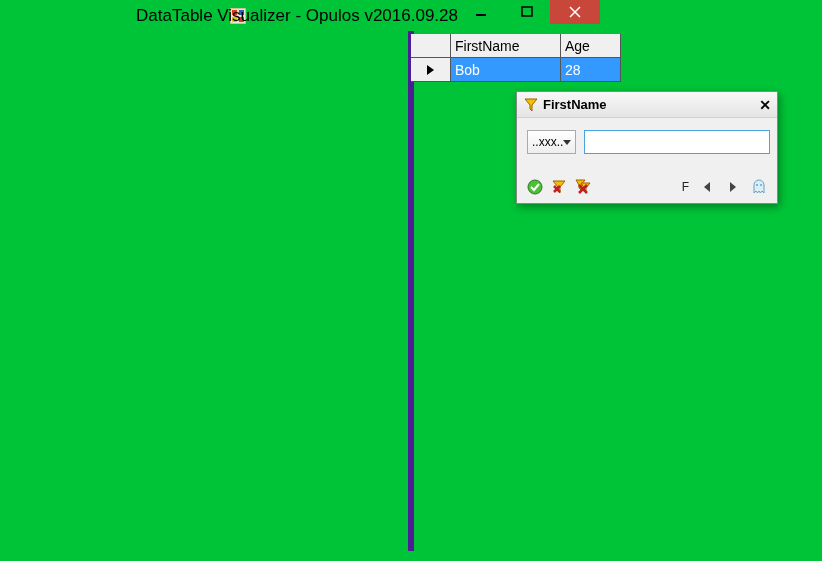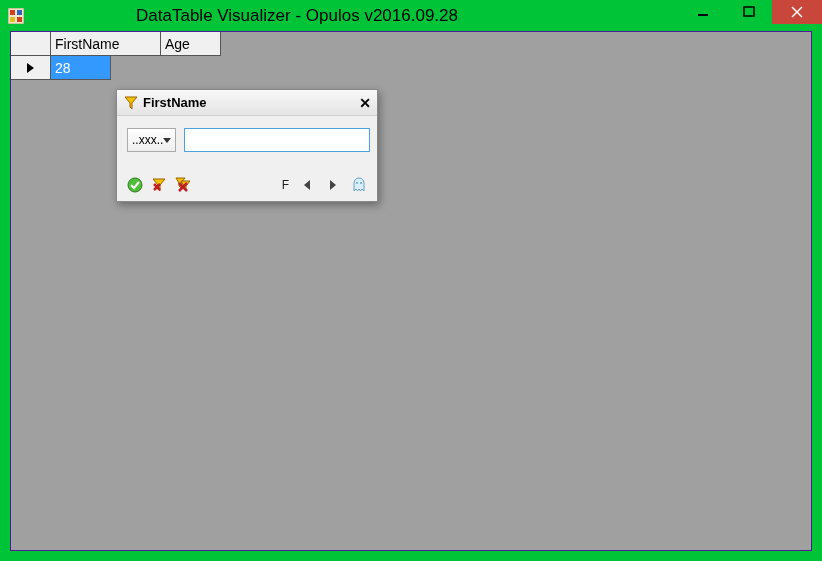--- a/index.html
+++ b/index.html
@@ -9,20 +9,21 @@
     width: 822px;
     height: 561px;
     overflow: hidden;
   }
   .window {
     width: 822px;
     height: 561px;
     background: #00c437;
     display: flex;
     flex-direction: column;
+    align-items: center;
   }
   .titlebar {
     height: 31px;
     display: flex;
     align-items: center;
     padding-left: 8px;
   }
   .app-icon {
     width: 16px; height: 16px;
     margin-right: 10px;
@@ -41,21 +42,21 @@
     display: flex; align-items: center; justify-content: center;
     font-size: 13px;
     color: #000;
     margin-top: 0;
   }
   .win-btn.close { background: #c8473a; color: #fff; width: 50px; height: 24px; }
   .client-area {
     flex: 1;
     margin: 0 10px 10px 10px;
     background: #a0a0a0;
-    border: 1px solid #4c1d95;
+    border: 3px solid #4c1d95;
     position: relative;
   }
   .grid {
     position: absolute;
     top: 0; left: 0;
     background: #a0a0a0;
   }
   .grid-row { display: flex; }
   .grid-cell {
     height: 24px;
@@ -207,20 +208,21 @@
     <div class="grid">
       <div class="grid-row">
         <div class="grid-cell rowheader corner"></div>
         <div class="grid-cell colheader col1">FirstName</div>
         <div class="grid-cell colheader col2">Age</div>
       </div>
       <div class="grid-row">
         <div class="grid-cell rowheader">
           <span class="row-indicator"></span>
         </div>
+        <div class="grid-cell datacell col1">Bob</div>
         <div class="grid-cell datacell col2">28</div>
       </div>
     </div>
 
     <div class="popup">
       <div class="popup-header">
         <span class="ico">
           <svg width="14" height="14" viewBox="0 0 14 14">
             <polygon points="1,1 13,1 8,7 8,13 6,11 6,7" fill="#f2c200" stroke="#a06000"></polygon>
           </svg>

